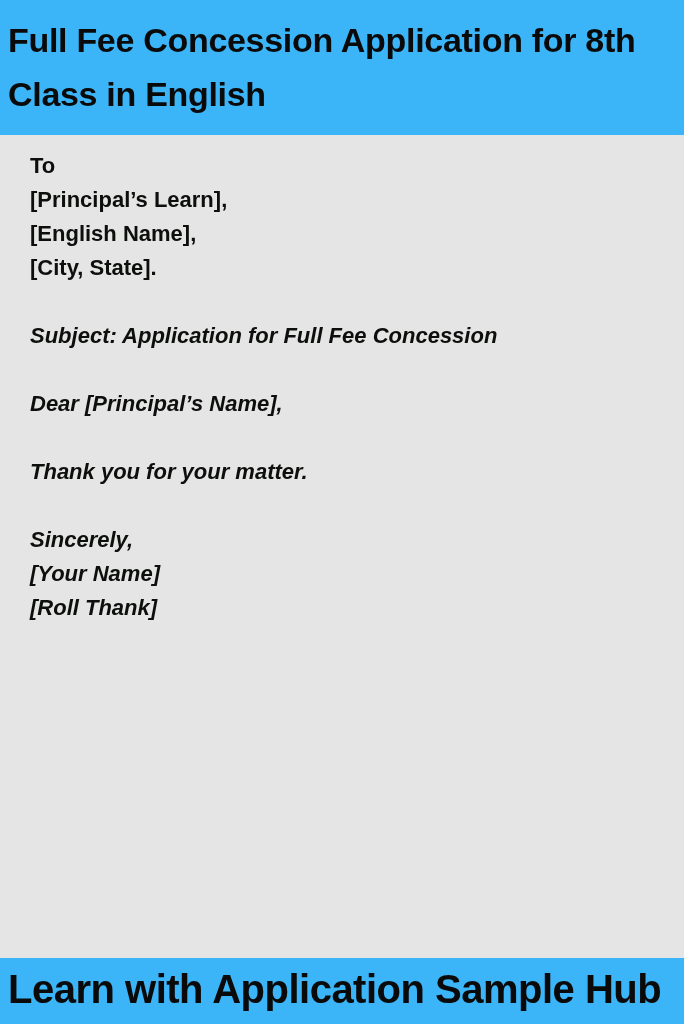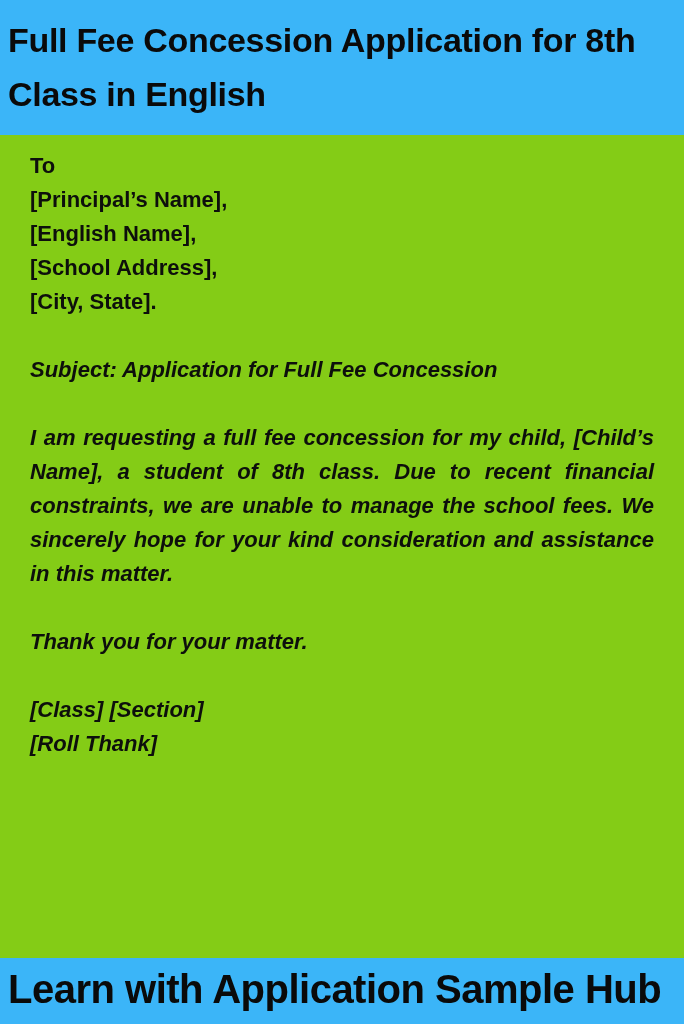--- a/index.html
+++ b/index.html
@@ -28,21 +28,21 @@
   }
   .header h1 {
     margin: 0;
     font-size: 34px;
     line-height: 54px;
     font-weight: 700;
     letter-spacing: -0.3px;
   }
   .letter {
     flex: 1 1 auto;
-    background: #84cc16;
+    background: #e5e5e5;
     color: #0d0f0c;
     padding: 14px 30px 0 30px;
     font-size: 22px;
     line-height: 34px;
     font-weight: 700;
     box-sizing: border-box;
   }
   .letter .block { margin: 0; }
   .letter .gap { margin-top: 34px; font-style: italic; }
   .letter .line { display: block; }
@@ -70,35 +70,35 @@
 <div class="page">
 
   <div class="header">
     <h1>Full Fee Concession Application for 8th Class in English</h1>
   </div>
 
   <div class="letter">
 
     <div class="block">
       <span class="line">To</span>
-      <span class="line">[Principal’s Name],</span>
+      <span class="line">[Principal’s Learn],</span>
       <span class="line">[English Name],</span>
-      <span class="line">[School Address],</span>
       <span class="line">[City, State].</span>
     </div>
 
     <div class="block gap">Subject: Application for Full Fee Concession</div>
 
+    <div class="block gap">Dear [Principal’s Name],</div>
 
-    <div class="block gap para">I am requesting a full fee concession for my child, [Child’s Name], a student of 8th class. Due to recent financial constraints, we are unable to manage the school fees. We sincerely hope for your kind consideration and assistance in this matter.</div>
 
     <div class="block gap">Thank you for your matter.</div>
 
     <div class="block gap">
-      <span class="line">[Class] [Section]</span>
+      <span class="line">Sincerely,</span>
+      <span class="line">[Your Name]</span>
       <span class="line">[Roll Thank]</span>
     </div>
 
   </div>
 
   <div class="footer">
     <span class="footer-text">Learn with Application Sample Hub</span>
   </div>
 
 </div>

